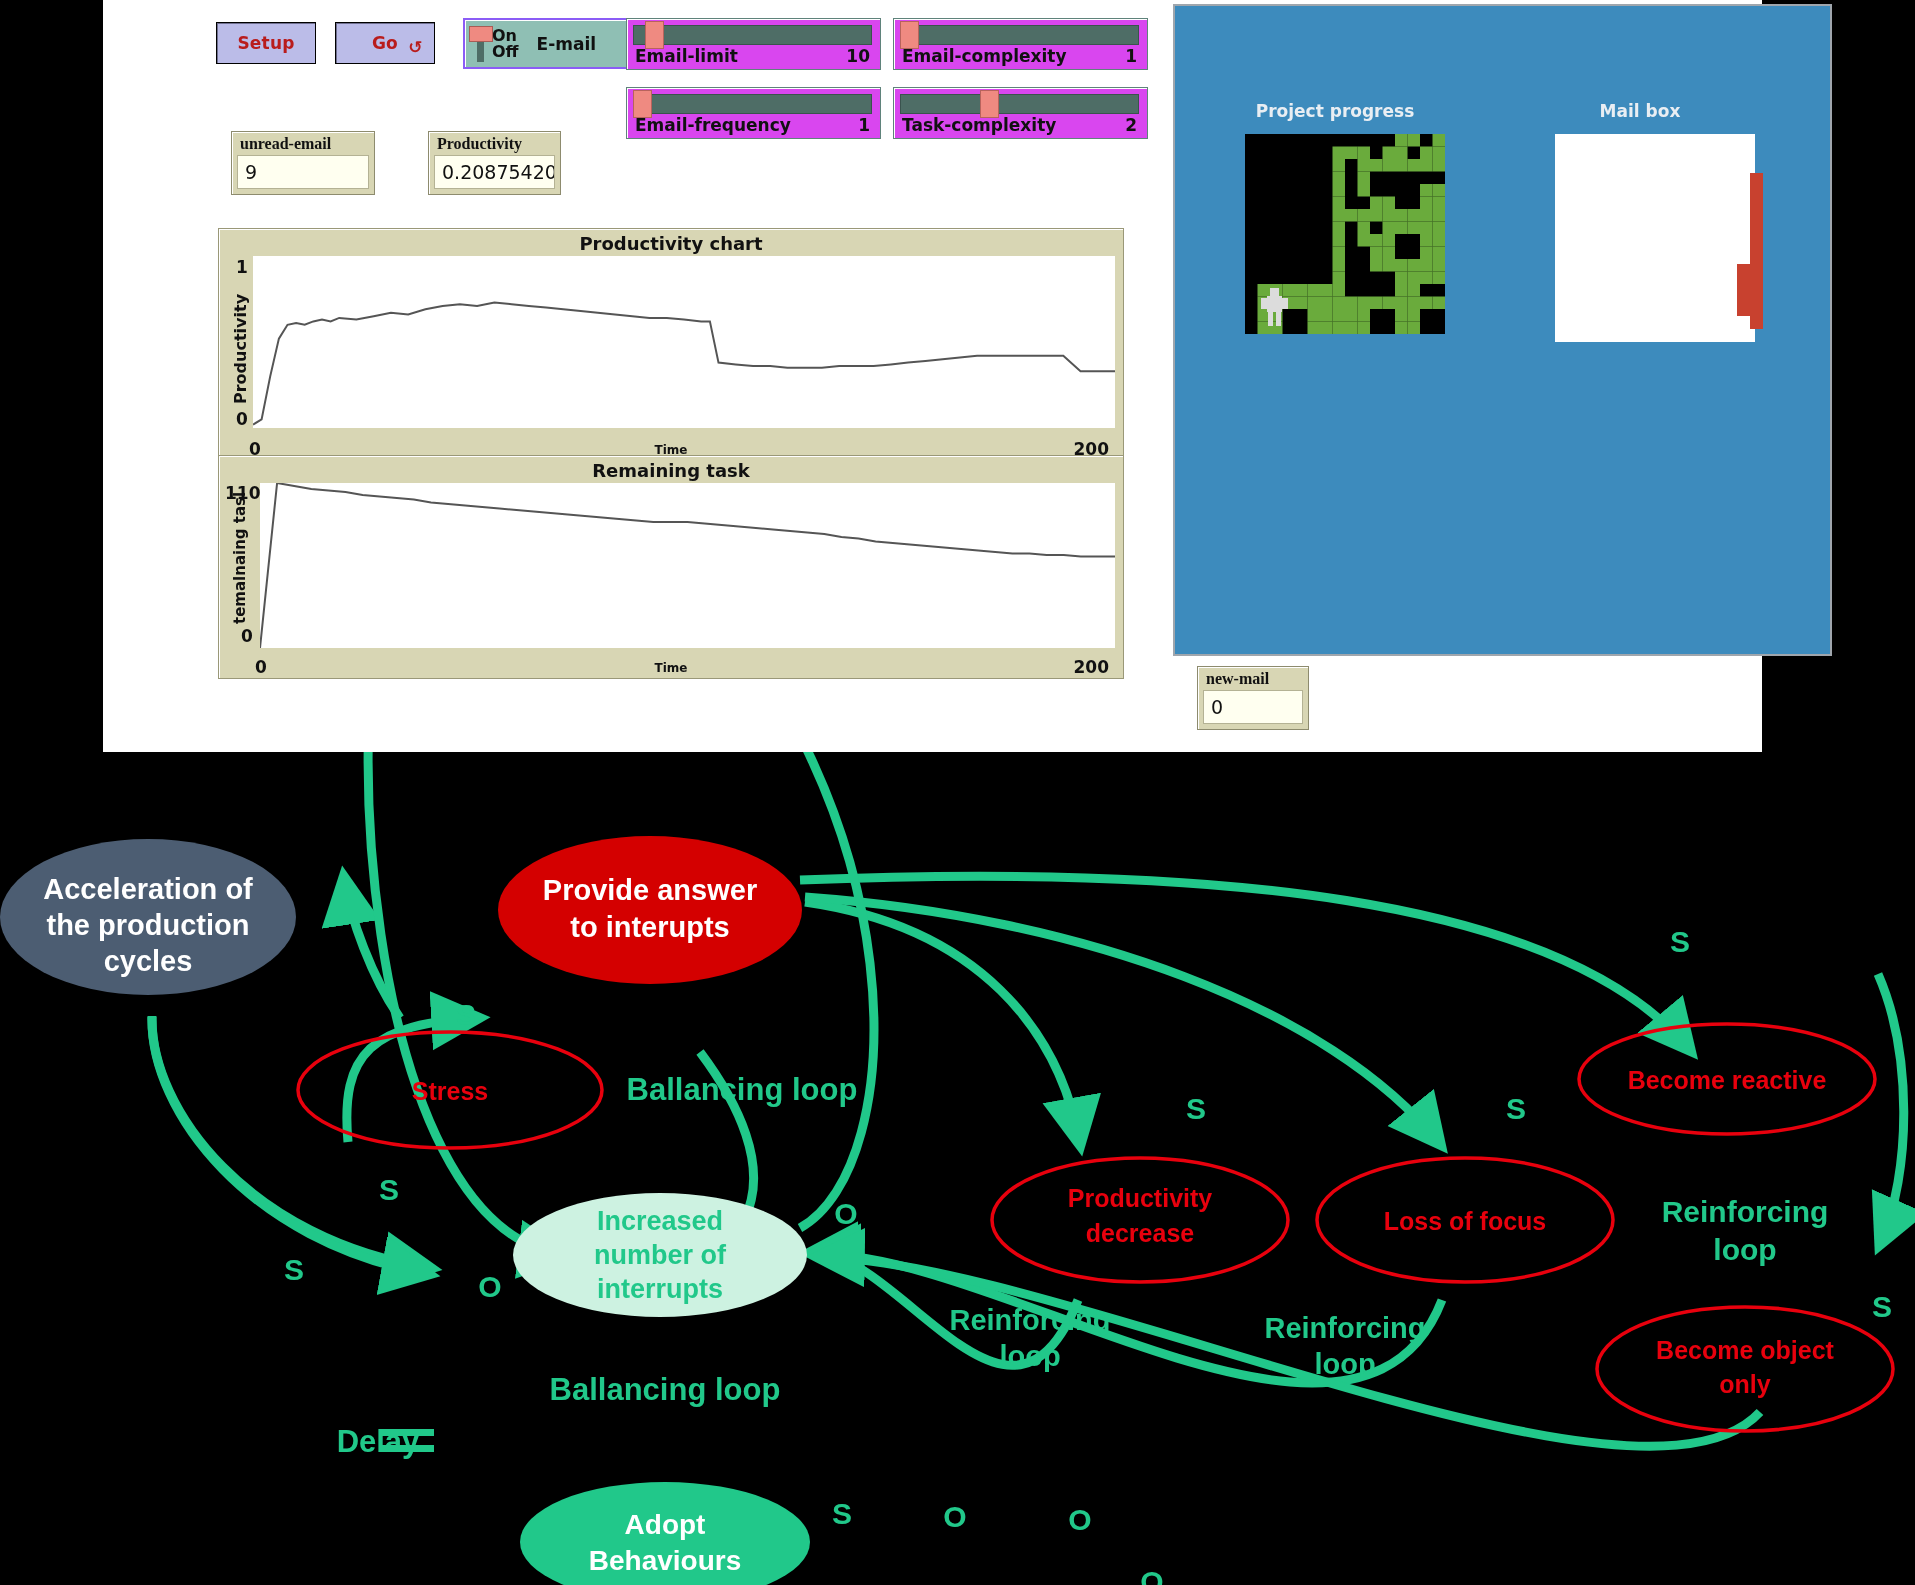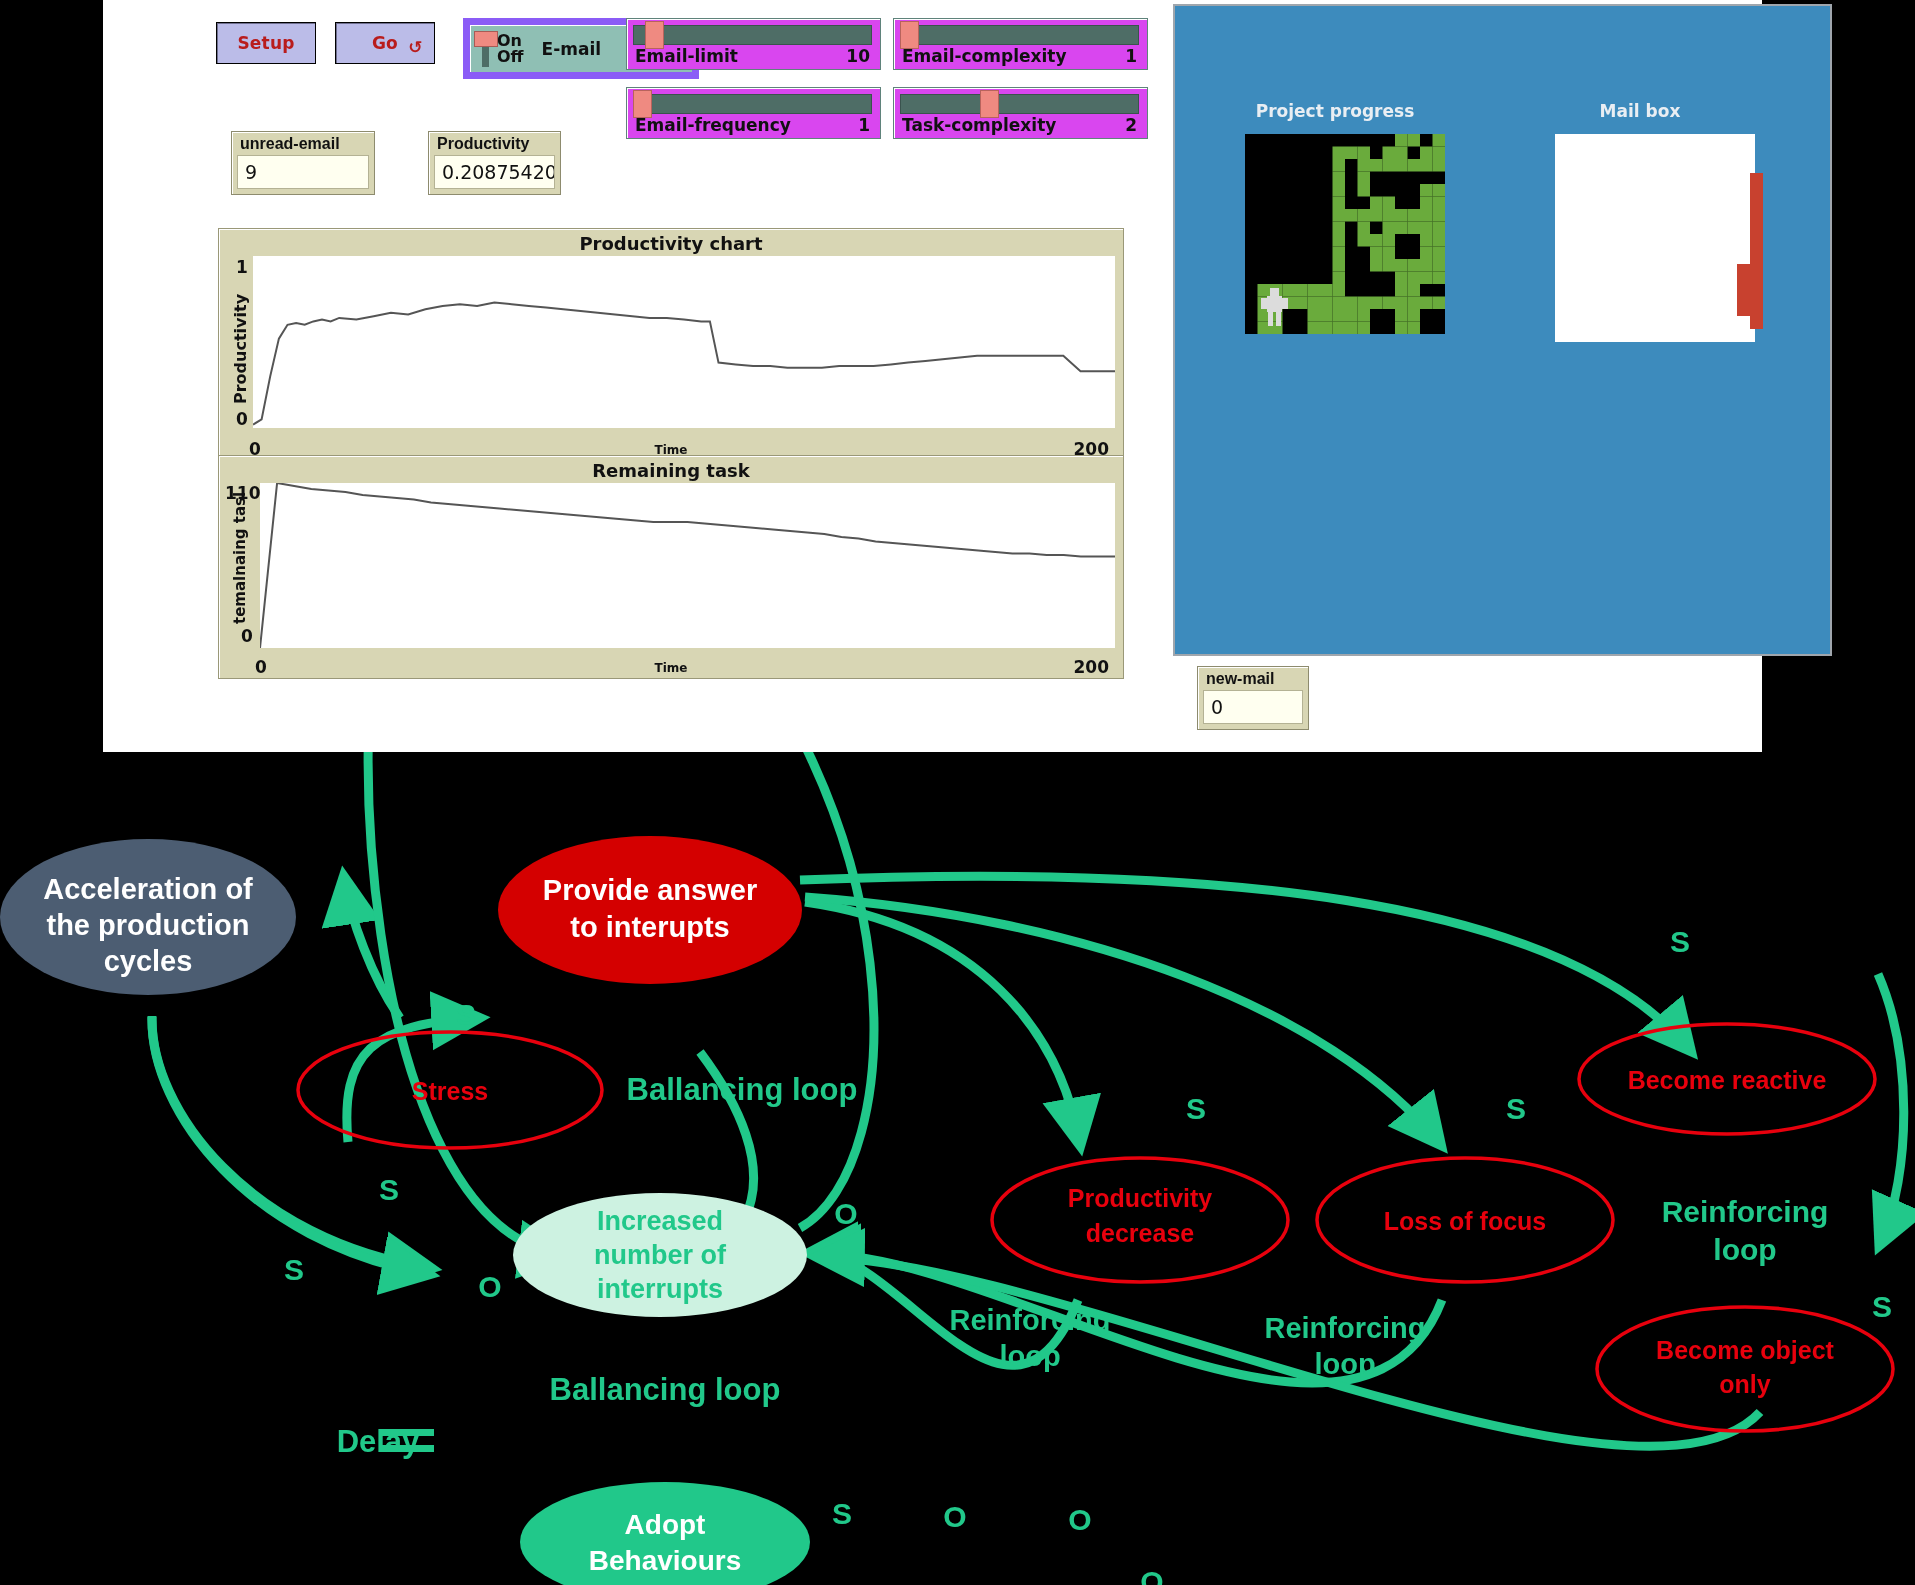--- a/index.html
+++ b/index.html
@@ -7,36 +7,36 @@
   body{width:1915px;height:1585px;position:relative;font-family:"Liberation Sans",sans-serif;overflow:hidden;}
 
   
   #netlogo{position:absolute;left:103px;top:0;width:1659px;height:752px;background:#ffffff;}
 
   .nl-btn{position:absolute;background:#bbbce8;border:1px solid #000;box-shadow:1px 1px 0 #6f6f8f inset;
           display:flex;align-items:center;justify-content:center;font-size:17px;color:#b91c1c;
           font-family:"DejaVu Sans",sans-serif;font-weight:600;letter-spacing:.2px;}
   .nl-btn .go-cyc{position:absolute;right:12px;bottom:6px;font-size:17px;font-weight:700;transform:scaleX(-1);}
 
-  .nl-switch{position:absolute;background:#8fbfb4;border:7px solid #8b5cf6;box-shadow:1px 1px 0 #ffffff inset;
+  .nl-switch{position:absolute;background:#8fbfb4;border:2px solid #8b5cf6;box-shadow:1px 1px 0 #ffffff inset;
              display:flex;align-items:center;}
   .sw-knob{position:relative;width:22px;height:40px;margin-left:4px;flex:0 0 auto;}
   .sw-knob .bar{position:absolute;left:8px;top:6px;width:7px;height:32px;background:#4e6d66;}
   .sw-knob .cap{position:absolute;left:0;top:2px;width:22px;height:14px;background:#ef8a81;border:1px solid #a85b55;}
   .sw-onoff{font-family:"DejaVu Sans",sans-serif;font-size:16px;line-height:16px;font-weight:600;color:#111;margin-left:1px;}
   .sw-label{font-family:"DejaVu Sans",sans-serif;font-size:17px;font-weight:600;color:#111;margin-left:18px;}
 
   .nl-slider{position:absolute;background:#d946ef;border:1px solid #5f837b;box-shadow:1px 1px 0 #ffffff inset;}
   .sl-track{position:absolute;left:6px;right:8px;top:6px;height:18px;background:#4e6d66;border:1px solid #3a534e;}
   .sl-thumb{position:absolute;top:2px;width:17px;height:26px;background:#ef8a81;border:1px solid #b8635c;}
   .sl-row{position:absolute;left:8px;right:10px;bottom:3px;display:flex;justify-content:space-between;align-items:baseline;
           font-family:"DejaVu Sans",sans-serif;font-size:17px;font-weight:600;color:#111;}
 
   .nl-monitor{position:absolute;background:#d8d6b4;border:1px solid #8d8b6e;box-shadow:1px 1px 0 #ffffff inset;}
-  .mon-lab{position:absolute;left:8px;top:3px;font-family:Liberation Sans, sans-serif;font-size:16px;font-weight:600;color:#111;}
+  .mon-lab{position:absolute;left:8px;top:3px;font-family:Liberation Serif, serif;font-size:16px;font-weight:600;color:#111;}
   .mon-val{position:absolute;left:5px;right:5px;bottom:5px;height:32px;background:#fffff0;border:1px solid #b4b294;
            display:flex;align-items:center;padding-left:7px;font-family:"DejaVu Sans",sans-serif;font-size:19px;color:#111;
            overflow:hidden;white-space:nowrap;}
 
   .nl-plot{position:absolute;background:#d8d6b4;border:1px solid #9a9878;box-shadow:1px 1px 0 #ffffff inset;}
   .plot-title{position:absolute;left:0;right:0;top:4px;text-align:center;font-family:"DejaVu Sans",sans-serif;
               font-size:18px;font-weight:700;color:#111;}
   .plot-canvas{position:absolute;background:#ffffff;}
   .plot-ylab{position:absolute;font-family:"DejaVu Sans",sans-serif;font-size:16px;font-weight:600;color:#111;
              transform:rotate(-90deg);transform-origin:left top;white-space:nowrap;}

